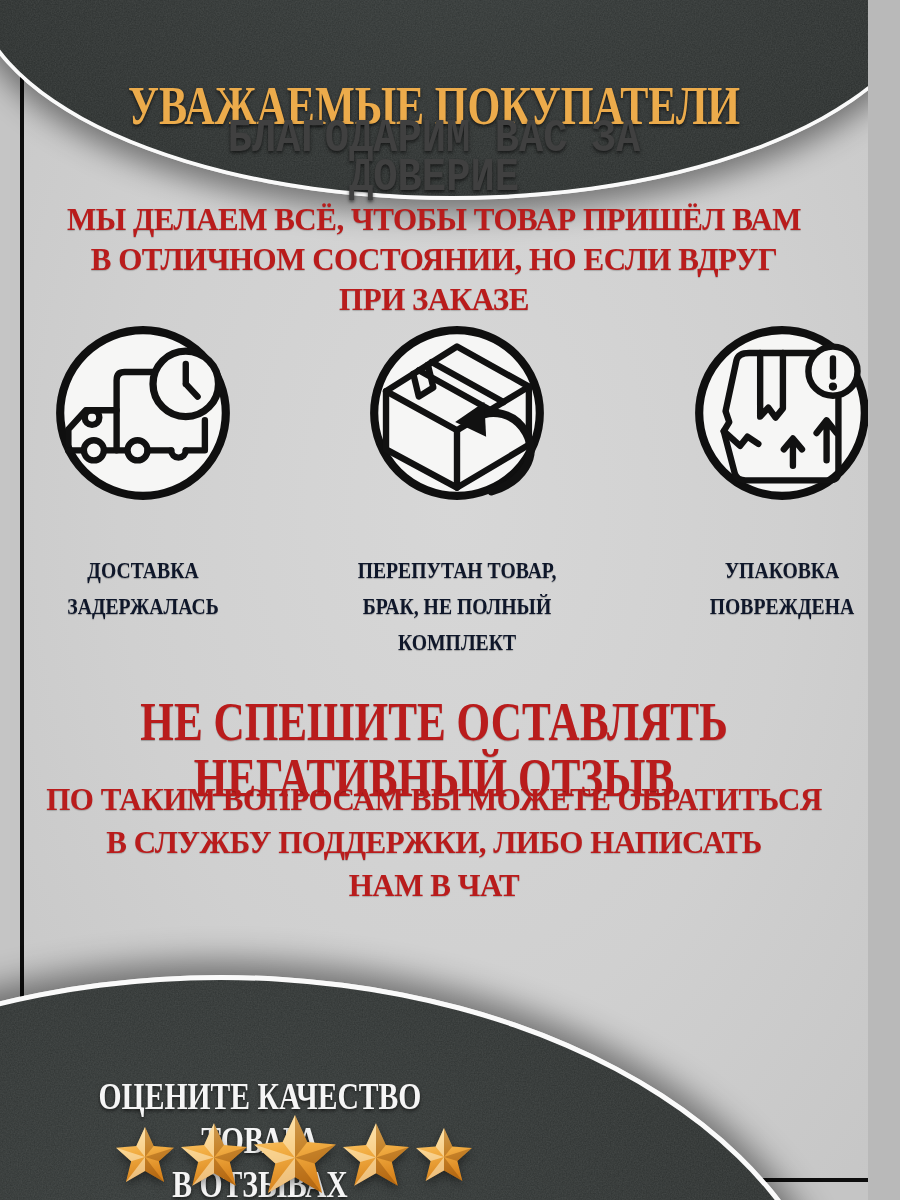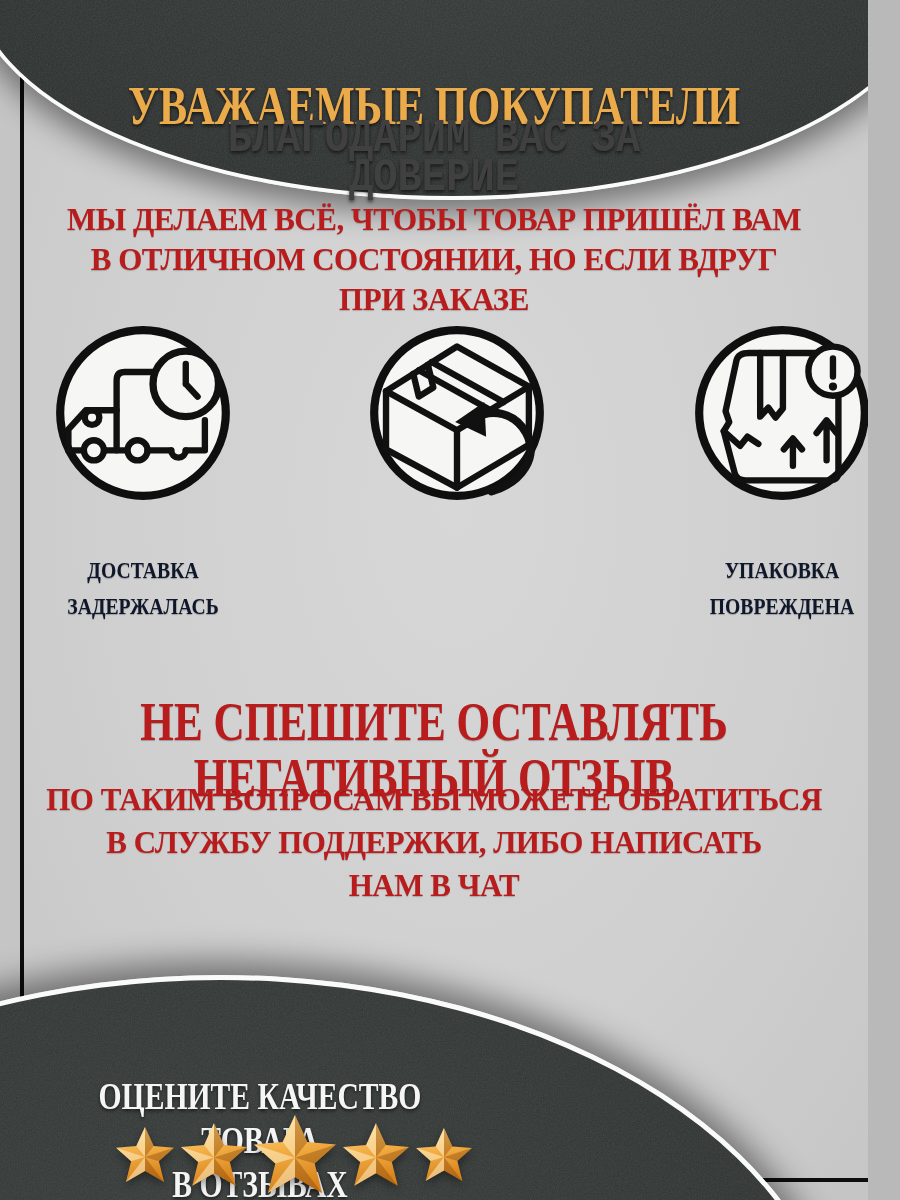--- a/index.html
+++ b/index.html
@@ -118,20 +118,25 @@
       <g fill="none" stroke="#111" stroke-width="7" stroke-linecap="round" stroke-linejoin="round">
         <path d="M22,76 L100,27 L179,71 L100,119 Z"></path>
         <path d="M58,53 L137,97 M72,44 L151,88"></path>
         <path d="M22,76 V140 L100,182 V119"></path>
         <path d="M179,71 V135 L100,182"></path>
         <path d="M52,57 L58,82 L74,72 L68,47"></path>
         <path d="M138,186 C172,176 190,148 176,122 C164,100 138,94 120,106" stroke-width="9"></path>
       </g>
       <path d="M130,88 L98,110 L132,126 Z" fill="#111"></path>
     </svg>
+    <div class="caption">
+      <span class="condense">ПЕРЕПУТАН ТОВАР,
+БРАК, НЕ ПОЛНЫЙ
+КОМПЛЕКТ</span>
+    </div>
   </div>
 
   <div class="icon-col col-3">
     <svg class="badge" width="182" height="182" viewBox="0 0 200 200">
       <circle cx="100" cy="100" r="91" fill="#f6f6f5" stroke="#0f0f0f" stroke-width="9"></circle>
       <g fill="none" stroke="#111" stroke-width="7" stroke-linecap="round" stroke-linejoin="round">
         <path d="M64,34 H152 Q162,34 162,44 V164 Q162,174 152,174 H60 Q50,174 48,166 L36,120 L42,110 L38,98 L50,42 Q52,34 64,34 Z"></path>
         <path d="M76,34 V104 L85,94 L93,105 L101,95 V34"></path>
         <path d="M36,120 L54,136 L62,126 L74,134"></path>
         <path d="M112,158 V130 M102,140 L112,128 L122,140"></path>

